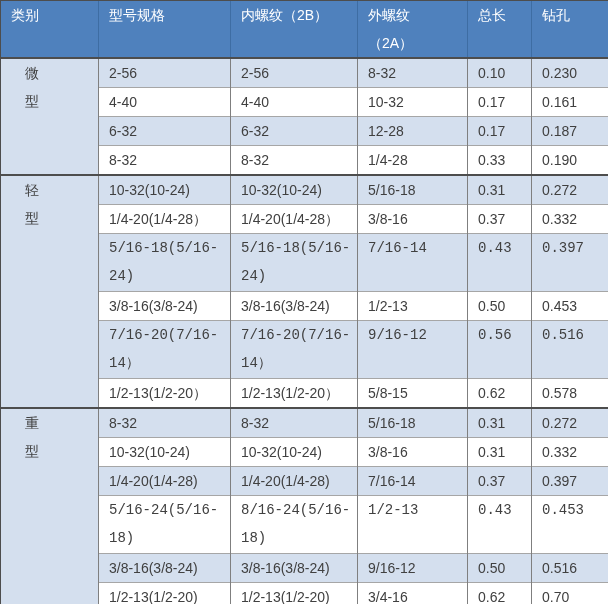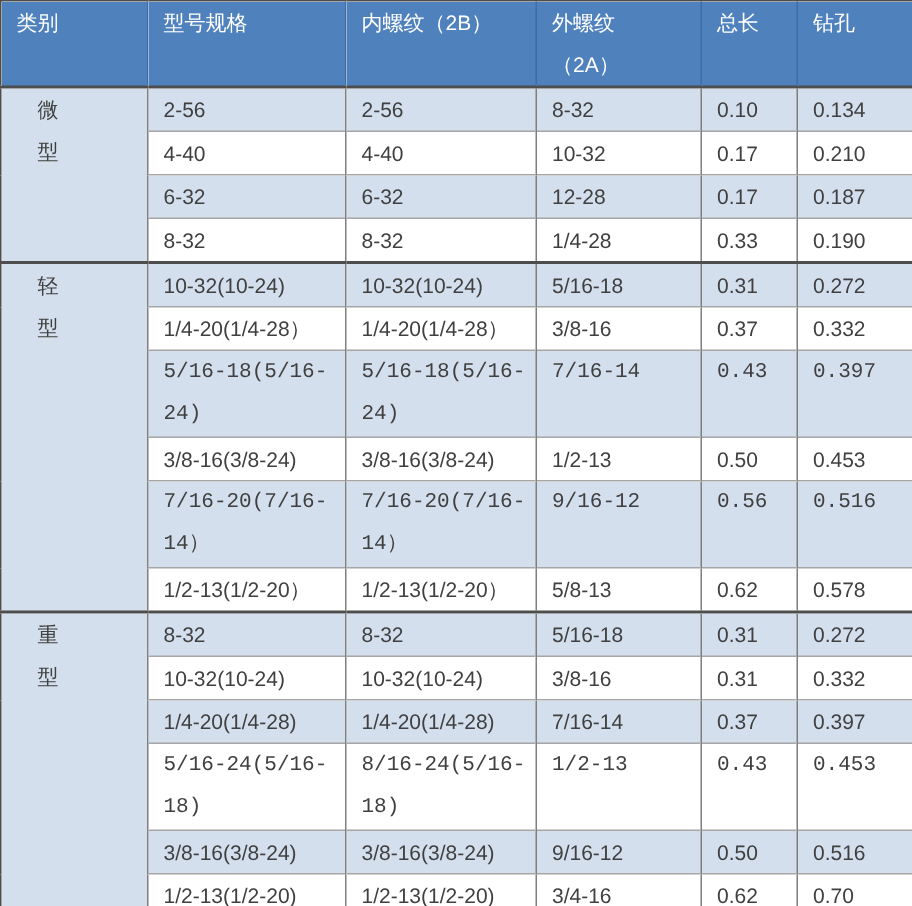--- a/index.html
+++ b/index.html
@@ -53,28 +53,28 @@
         </tr>
     </thead>
     <tbody>
         <tr class="s shaded group-start">
           <td class="cat" rowspan="4">微
 型</td>
           <td>2-56</td>
           <td>2-56</td>
           <td>8-32</td>
           <td>0.10</td>
-          <td>0.134</td>
+          <td>0.230</td>
         </tr>
         <tr class="s">
           <td>4-40</td>
           <td>4-40</td>
           <td>10-32</td>
           <td>0.17</td>
-          <td>0.210</td>
+          <td>0.161</td>
         </tr>
         <tr class="s shaded">
           <td>6-32</td>
           <td>6-32</td>
           <td>12-28</td>
           <td>0.17</td>
           <td>0.187</td>
         </tr>
         <tr class="s">
           <td>8-32</td>
@@ -119,21 +119,21 @@
 14）</td>
           <td>7/16-20(7/16-
 14）</td>
           <td>9/16-12</td>
           <td>0.56</td>
           <td>0.516</td>
         </tr>
         <tr class="s">
           <td>1/2-13(1/2-20）</td>
           <td>1/2-13(1/2-20）</td>
-          <td>5/8-13</td>
+          <td>5/8-15</td>
           <td>0.62</td>
           <td>0.578</td>
         </tr>
         <tr class="s shaded group-start">
           <td class="cat" rowspan="6">重
 型</td>
           <td>8-32</td>
           <td>8-32</td>
           <td>5/16-18</td>
           <td>0.31</td>

